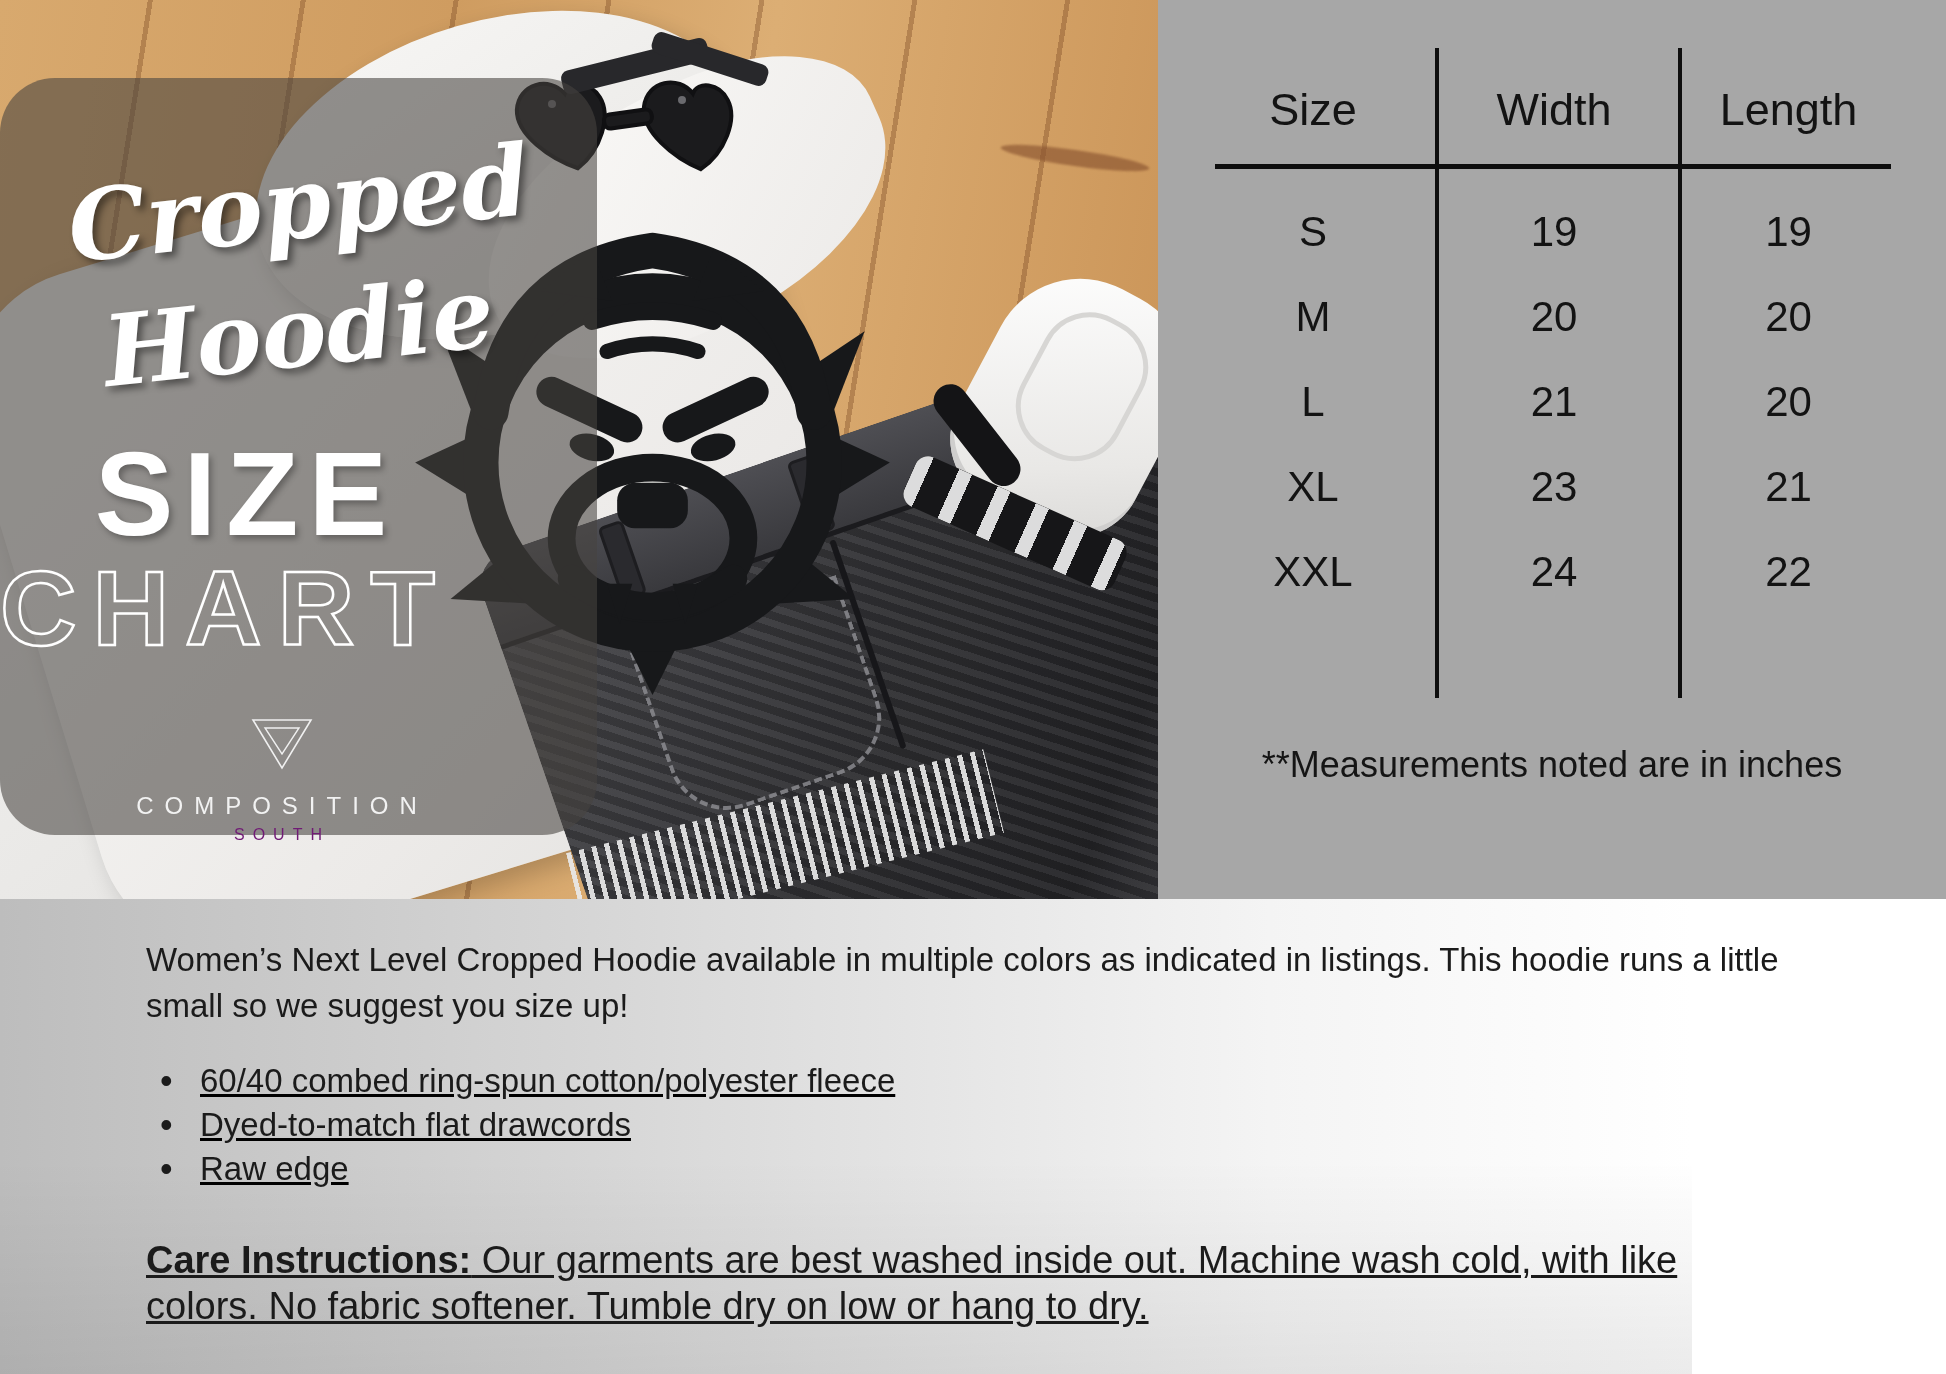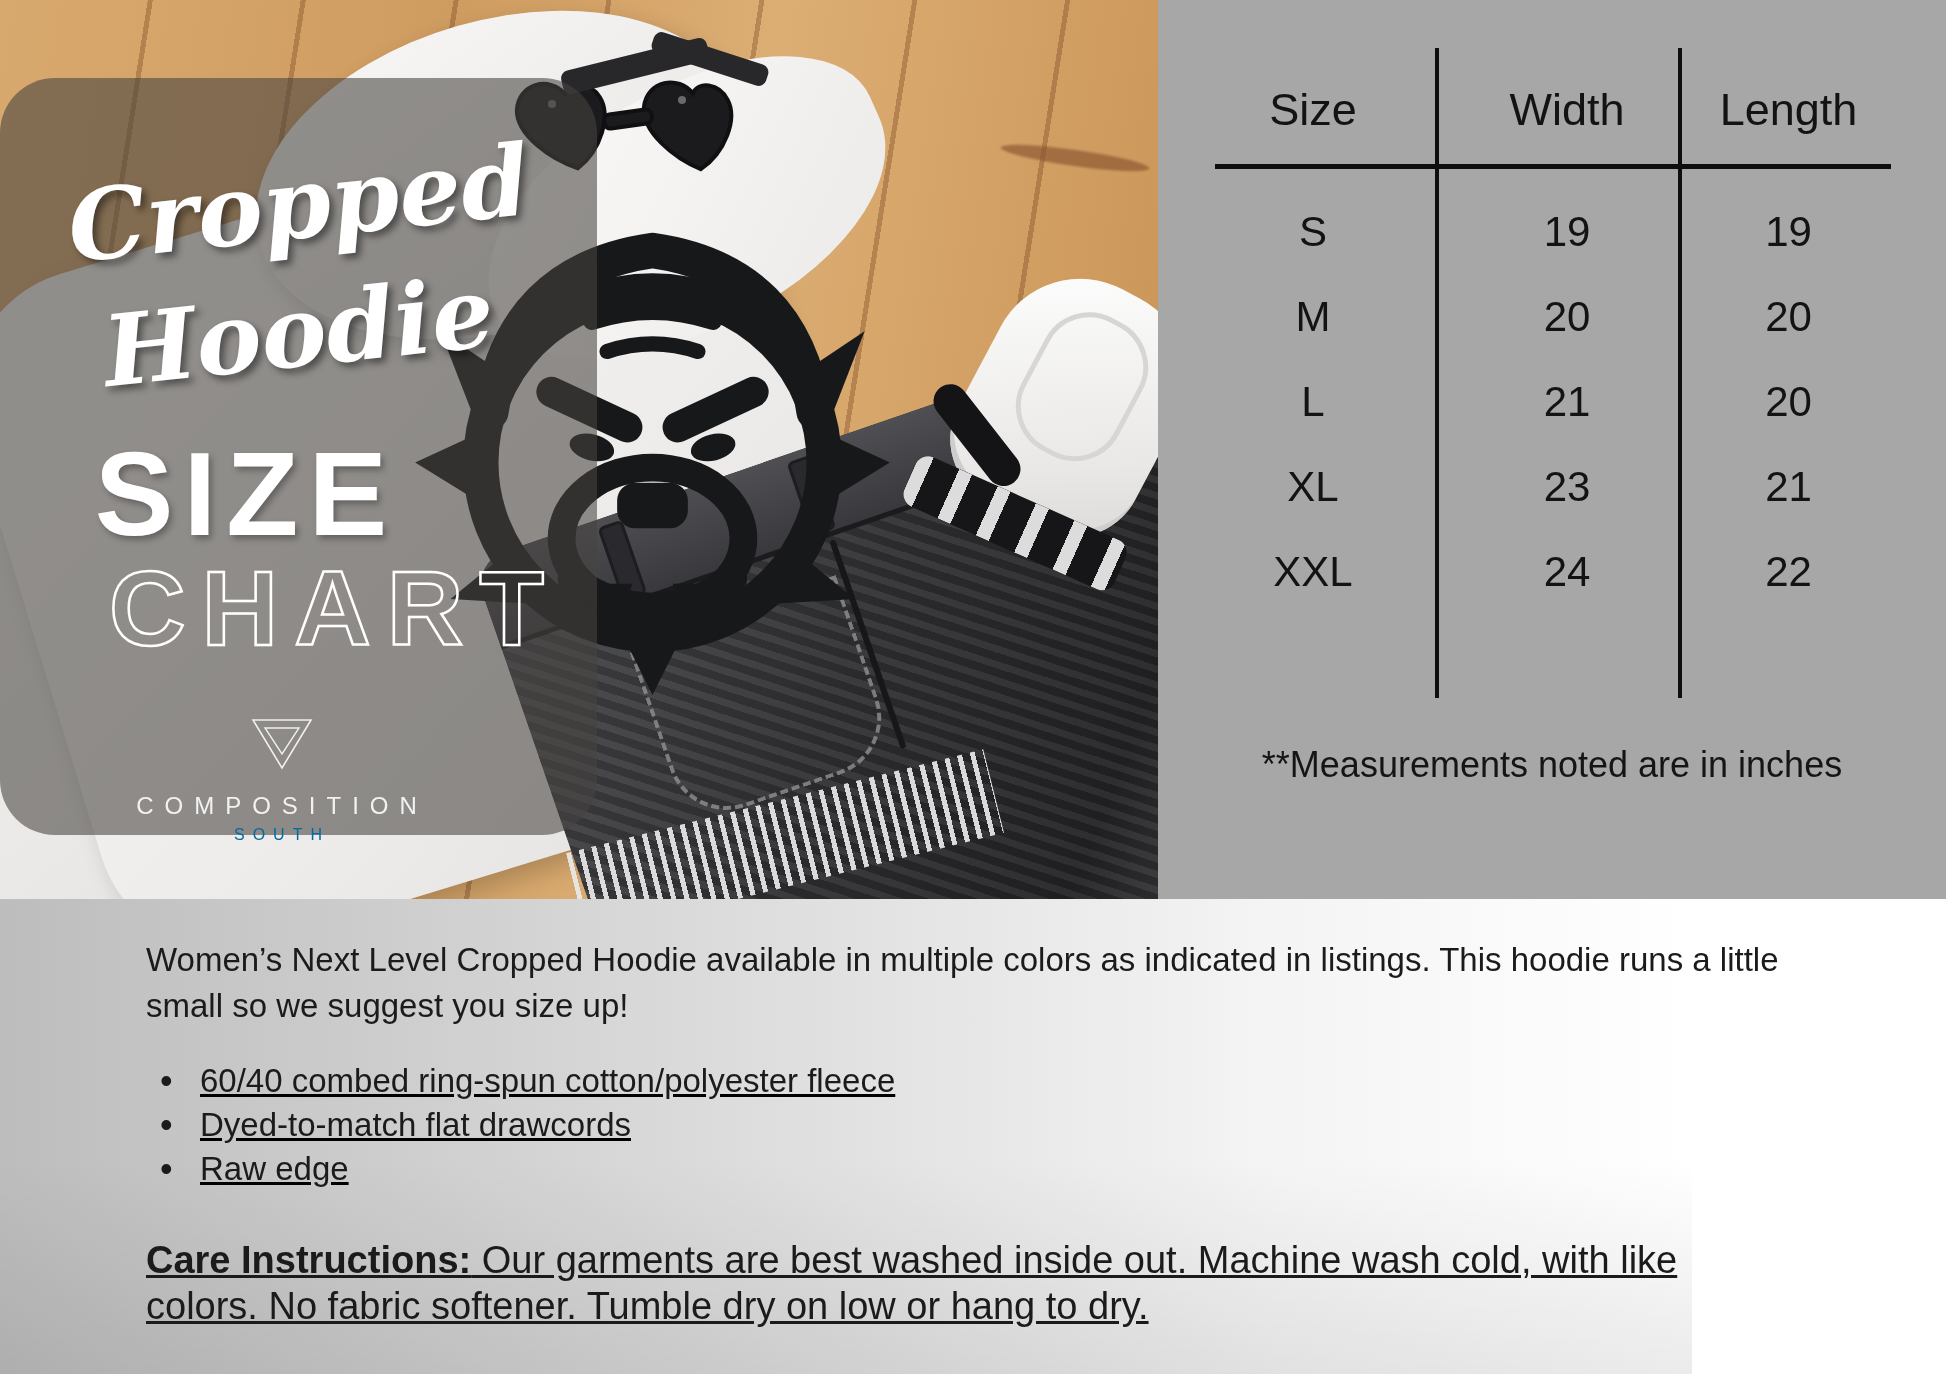--- a/index.html
+++ b/index.html
@@ -77,38 +77,38 @@
                   background:rgba(70,67,64,.58); border-radius:55px; }
   .script { position:absolute; left:0; width:100%; text-align:center; color:#fff;
             font-family:"DejaVu Serif", serif; font-style:italic; font-weight:bold;
             font-size:98px; transform:rotate(-6deg);
             text-shadow:4px 5px 7px rgba(0,0,0,.45); }
   .script1 { top:68px; }
   .script2 { top:196px; }
   .big-solid { position:absolute; left:0; top:348px; width:492px; text-align:center;
                color:#fff; font-size:118px; font-weight:bold; letter-spacing:10px;
                text-shadow:3px 4px 6px rgba(0,0,0,.3); }
-  .big-outline { position:absolute; left:0; top:470px; width:560px; text-align:right;
+  .big-outline { position:absolute; left:0; top:470px; width:560px; text-align:left;
                font-size:106px; font-weight:bold; letter-spacing:16px;
                color:transparent; -webkit-text-stroke:2.5px #ffffff; }
   .logo { position:absolute; left:250px; top:636px; width:64px; height:58px; }
   .brand { position:absolute; left:0; top:714px; width:564px; text-align:center;
            color:#f2f2f2; font-size:24px; letter-spacing:11px; }
   .brand-sub { position:absolute; left:0; top:748px; width:564px; text-align:center;
-           color:#0369a1; font-size:16px; letter-spacing:8px; }
+           color:#701a75; font-size:16px; letter-spacing:8px; }
 
   
   .panel { position:absolute; left:1158px; top:0; width:788px; height:899px; background:#a7a7a7; }
   .vline { position:absolute; width:4px; background:#0e0e0e; top:48px; height:650px; }
   .v1 { left:277px; } .v2 { left:520px; }
   .hline { position:absolute; left:57px; top:164px; width:676px; height:5px; background:#0e0e0e; }
   .cell { position:absolute; text-align:center; color:#131313; font-size:42px; }
   .cell.hdr { font-size:45px; }
   .c1 { left:35px;  width:240px; }
-  .c2 { left:301px; width:216px;text-align:center; }
+  .c2 { left:288px; width:216px;text-align:center; }
   .c3 { left:528px; width:205px; }
   .r0 { top:84px; }  .r1 { top:208px; } .r2 { top:293px; }
   .r3 { top:378px; } .r4 { top:463px; } .r5 { top:548px; }
   .note { position:absolute; left:0; top:744px; width:788px; text-align:center;
           color:#151515; font-size:36px; }
 
   
   .bottom { position:absolute; left:0; top:899px; width:1692px; height:475px;
             background:
               linear-gradient(to bottom, rgba(0,0,0,0) 55%, rgba(0,0,0,.08)),

